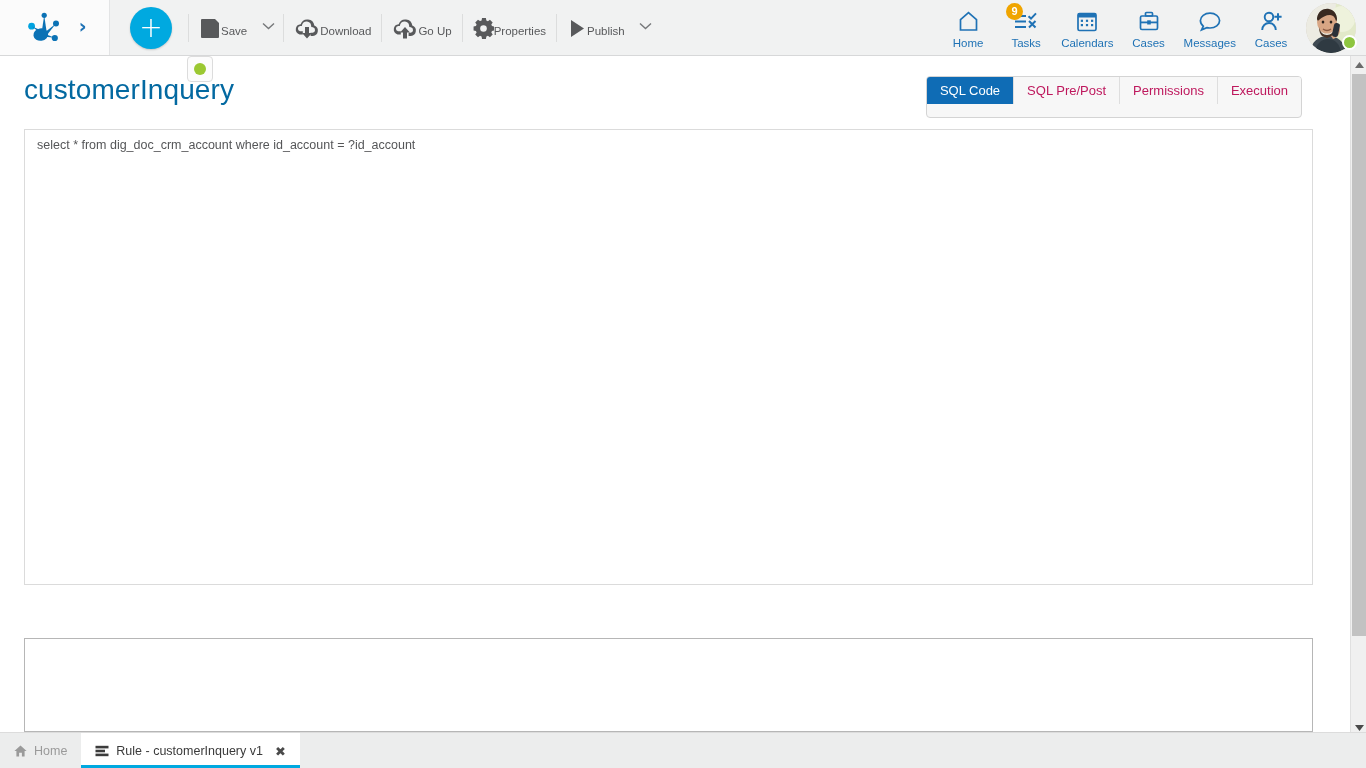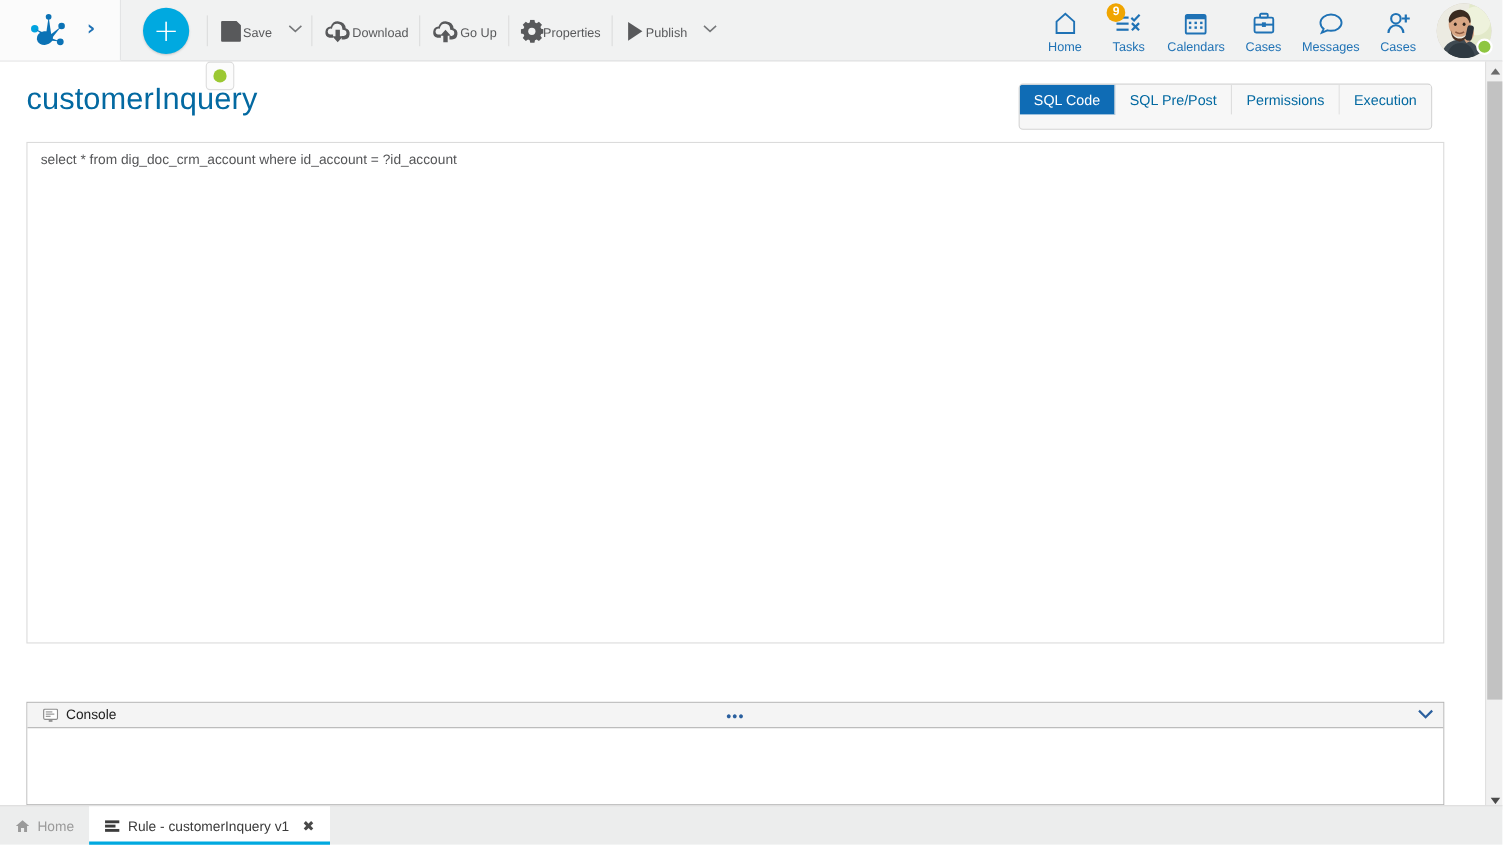--- a/index.html
+++ b/index.html
@@ -202,21 +202,21 @@
     border-radius: 4px;
     overflow: hidden;
     background: #f7f7f7;
     height: 42px;
   }
   .seg {
     padding: 0 13px;
     height: 27px;
     display: flex; align-items: center;
     font-size: 13px;
-    color: #0369a1;
+    color: #be185d;
     background: #f7f7f7;
     border-right: 1px solid #dedede;
     cursor: pointer;
     white-space: nowrap;
   }
   .seg:last-child { border-right: none; }
   .seg.active {
     background: #0f6cb5;
     color: #fff;
   }
@@ -564,44 +564,20 @@
       <div class="seg">Permissions</div>
       <div class="seg">Execution</div>
     </div>
   </div>
 
   <div class="editor-panel">
     <div class="editor-text">select * from dig_doc_crm_account where id_account = ?id_account</div>
   </div>
 
   <div class="console-panel">
-    <div class="console-head">
-      <div class="console-title">
-        <span class="ico">
-          <svg width="14" height="13" viewBox="0 0 14 13">
-            <rect x="0.7" y="0.7" width="12.6" height="9.2" rx="1.1" fill="#fff" stroke="#8d8d8d" stroke-width="1.1"></rect>
-            <g fill="#8d8d8d">
-                <rect x="2.6" y="2.7" width="6" height="1"></rect>
-                <rect x="2.6" y="4.7" width="7.8" height="1"></rect>
-                <rect x="2.6" y="6.7" width="4.4" height="1"></rect>
-              </g>
-            <rect x="5.3" y="10.6" width="3.4" height="1.6" fill="#8d8d8d"></rect>
-          </svg>
-        </span>
-        <span>Console</span>
-      </div>
-      <div class="console-dots">
-        <span>•••</span>
-      </div>
-      <div class="console-chevron">
-        <svg width="16" height="12" viewBox="0 0 16 12">
-            <path fill="none" stroke="#2a5f9e" stroke-width="2" d="M2 3 L8 9 L14 3"></path>
-          </svg>
-      </div>
-    </div>
     <div class="console-body"></div>
   </div>
 
   <div class="vscroll">
     <div class="arrow up">
       <svg width="9" height="6" viewBox="0 0 9 6">
           <path fill="#6b6b6b" d="M4.5 0 L9 6 H0 Z"></path>
         </svg>
     </div>
     <div class="thumb"></div>

